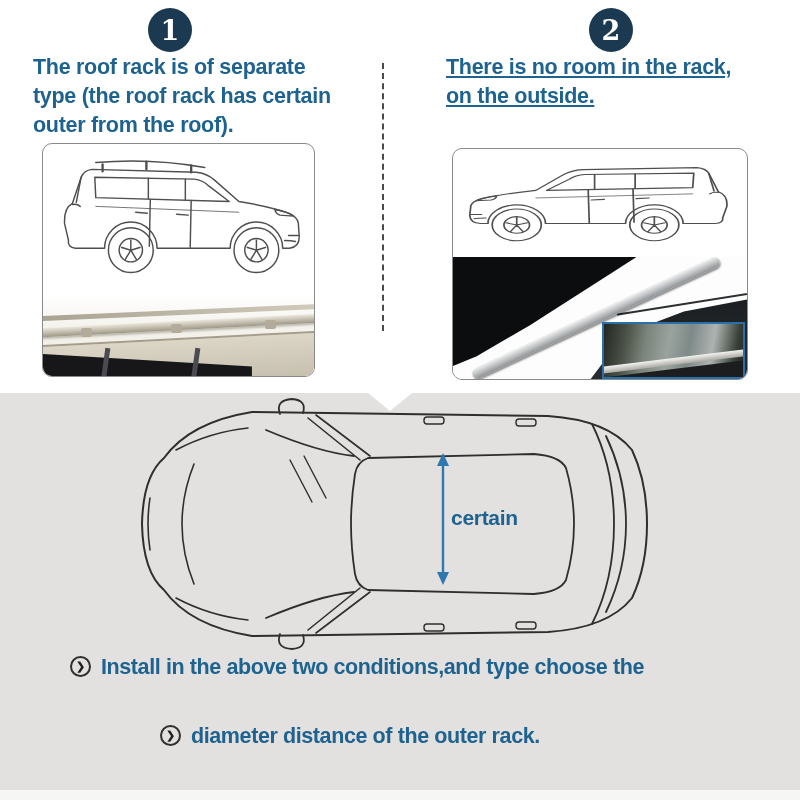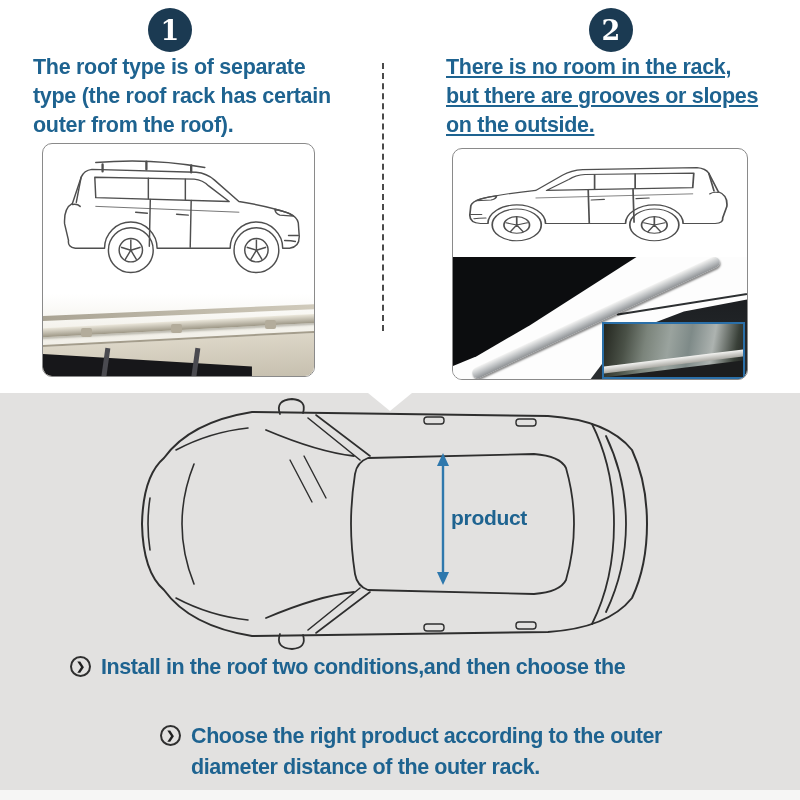--- a/index.html
+++ b/index.html
@@ -91,21 +91,21 @@
 </head>
 <body>
 
 <div class="canvas">
 
   <div>
     <div class="badge badge1">
       <span>1</span>
     </div>
     <div class="heading heading1">
-      <div>The roof type is of separate</div>
+      <div>The roof rack is of separate</div>
       <div>type (the roof rack has certain</div>
       <div>outer from the roof).</div>
     </div>
 
     <div class="imgbox box1">
 
       <svg style="left:2px;top:2px" width="269" height="148" viewBox="0 0 270 152">
         <g stroke="#4f4f4f" fill="none" stroke-width="1.5" stroke-linejoin="round" stroke-linecap="round">
           <path d="M49,17 Q105,12 161,22"></path>
           <path d="M56,19 L56,26 M101,16 L101,24 M147,20 L147,27" stroke-width="2.4"></path>
@@ -144,21 +144,20 @@
   </div>
 
   <div class="divider"></div>
 
   <div>
     <div class="badge badge2">
       <span>2</span>
     </div>
     <div class="heading heading2">
       <div>There is no room in the rack,</div>
-      <div>but there are grooves or slopes</div>
       <div>on the outside.</div>
     </div>
 
     <div class="imgbox box2">
 
       <svg style="left:4px;top:2px" width="288" height="105" viewBox="0 0 270 152" preserveAspectRatio="none">
         <g transform="translate(270,0) scale(-1,1)" stroke="#4f4f4f" fill="none" stroke-width="1.6" stroke-linejoin="round" stroke-linecap="round">
           <path d="M21,97 L17,80 Q16,64 25,59 L34,32 Q37,25 45,24 L152,27 Q163,28 171,35 L196,57 Q227,62 247,69 Q256,73 257,79 L258,93 Q258,104 248,105 L241,105 A27,27 0 0,0 187,105 L112,105 A27,27 0 0,0 58,105 L28,105 Q20,104 21,97 Z"></path>
           <path d="M48,32 L150,34 Q159,35 165,41 L186,57 L49,53 Z"></path>
           <path d="M103,33 L103,54 M141,34 L141,55"></path>
@@ -208,31 +207,30 @@
         <rect x="386" y="21" width="20" height="7" rx="3" stroke-width="1.4"></rect>
         <rect x="294" y="226" width="20" height="7" rx="3" stroke-width="1.4"></rect>
         <rect x="386" y="224" width="20" height="7" rx="3" stroke-width="1.4"></rect>
       </g>
       <g>
         <line x1="313" y1="64" x2="313" y2="178" stroke-width="2.4" stroke="#2e78ad"></line>
         <polygon points="313,55 307,68 319,68" fill="#2e78ad"></polygon>
         <polygon points="313,187 307,174 319,174" fill="#2e78ad"></polygon>
       </g>
     </svg>
-    <div class="distance-label">product</div>
+    <div class="distance-label">certain</div>
 
     <div class="note note1">
       <span class="bullet-icon">❯</span>
       <div class="note-text">
-        <div>Install in the roof two conditions,and then choose the</div>
+        <div>Install in the above two conditions,and type choose the</div>
       </div>
     </div>
     <div class="note note2">
       <span class="bullet-icon">❯</span>
       <div class="note-text">
-        <div>Choose the right product according to the outer</div>
         <div>diameter distance of the outer rack.</div>
       </div>
     </div>
   </div>
 
   <div class="bottom-strip"></div>
 </div>
 
 </body></html>

